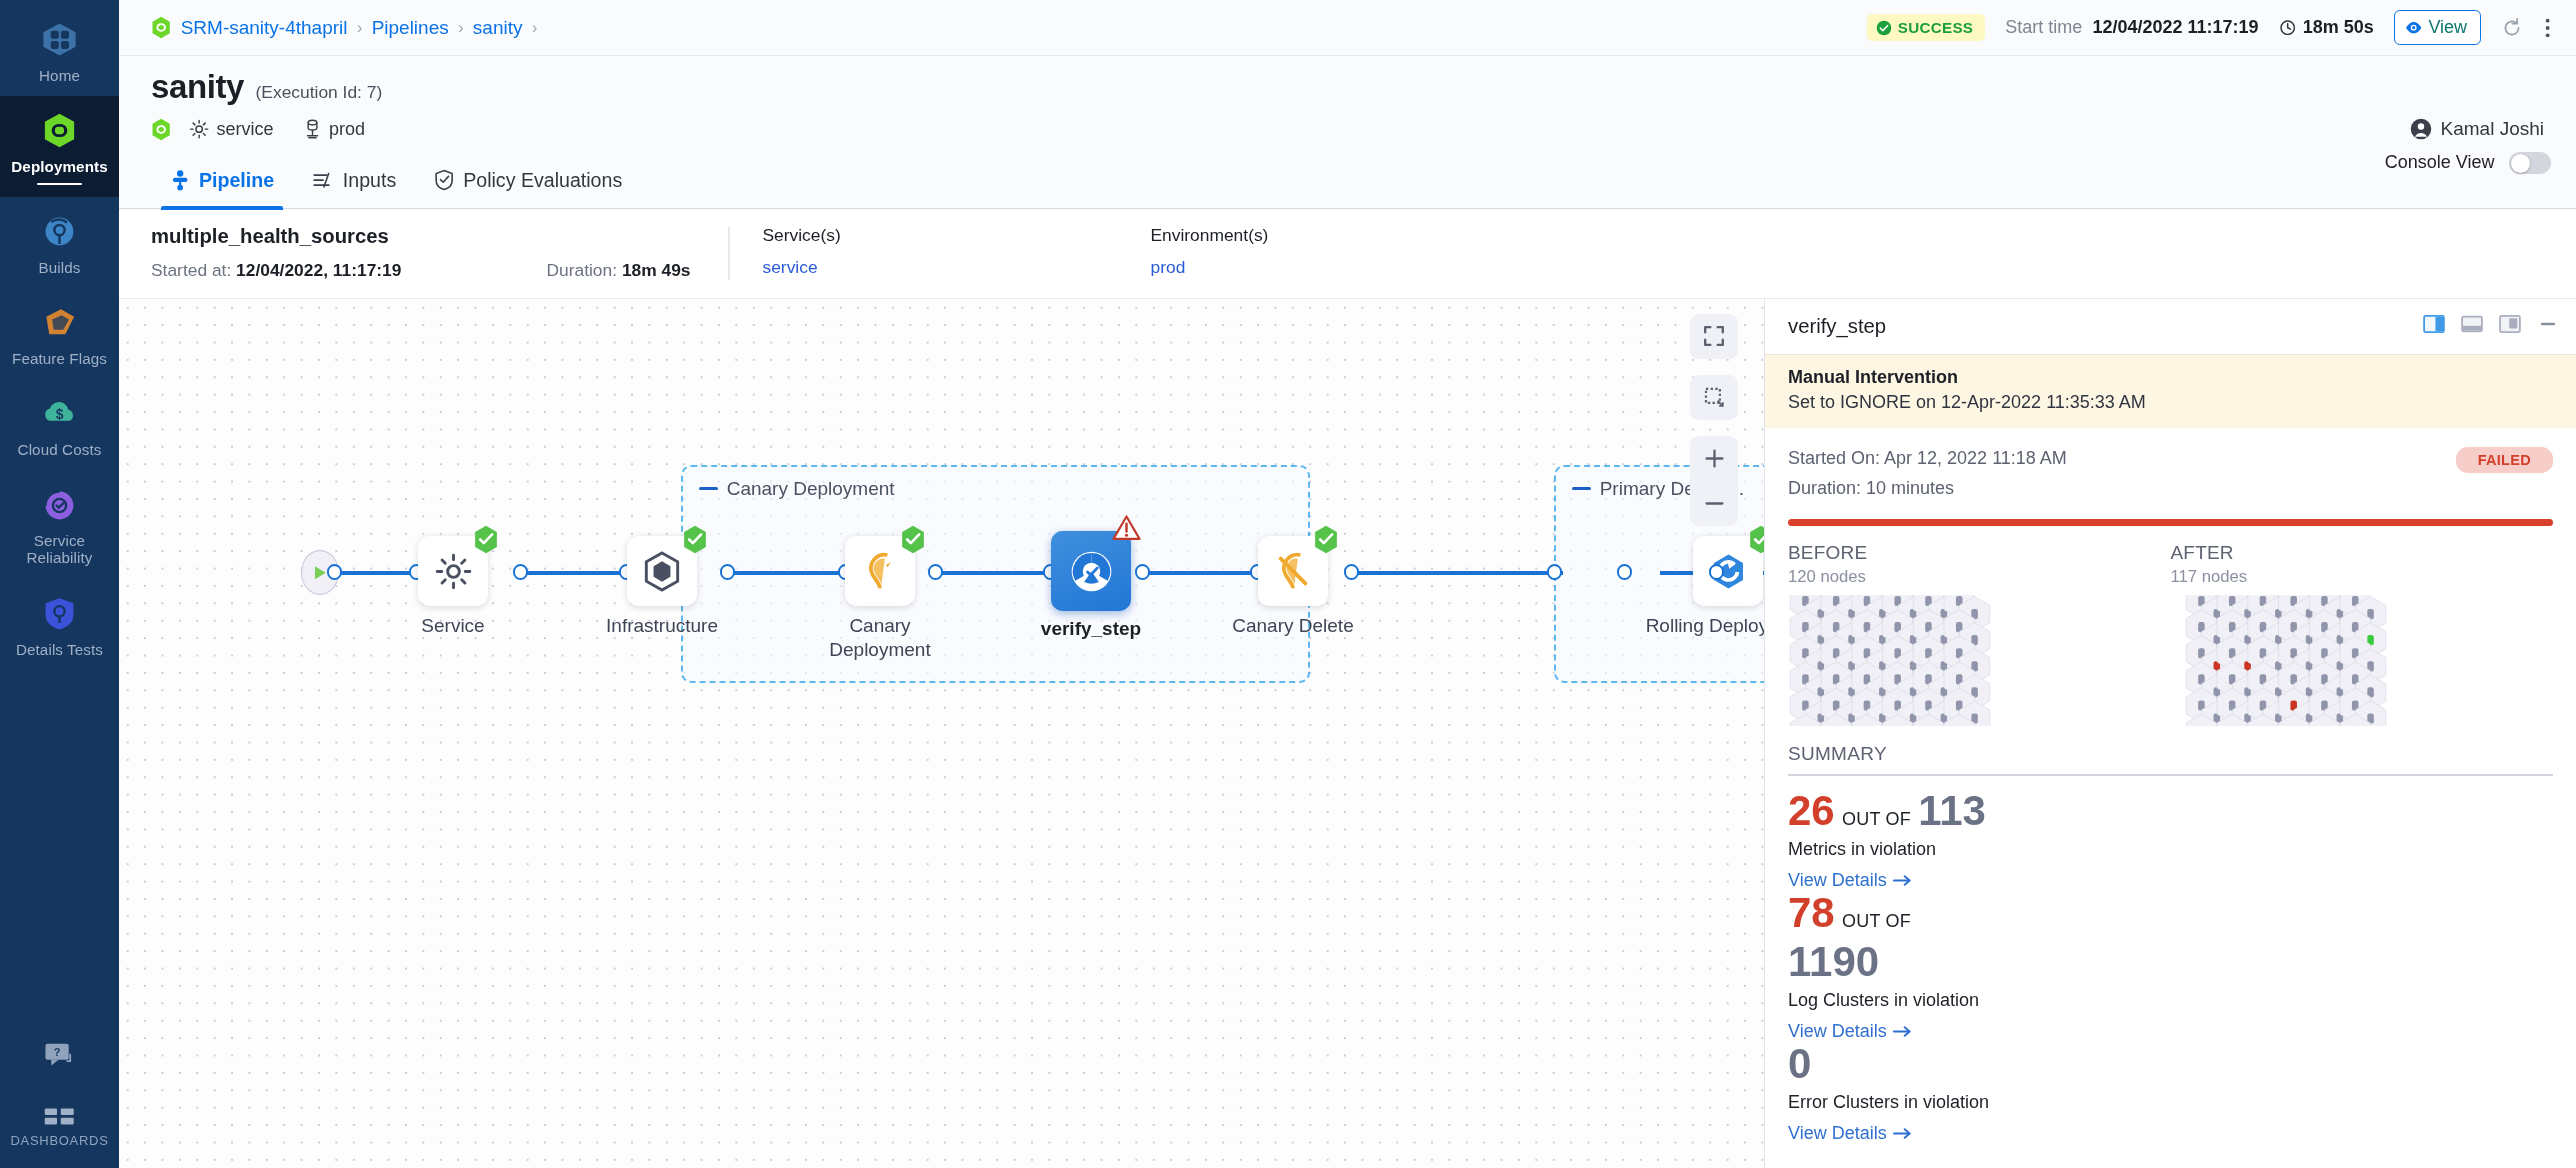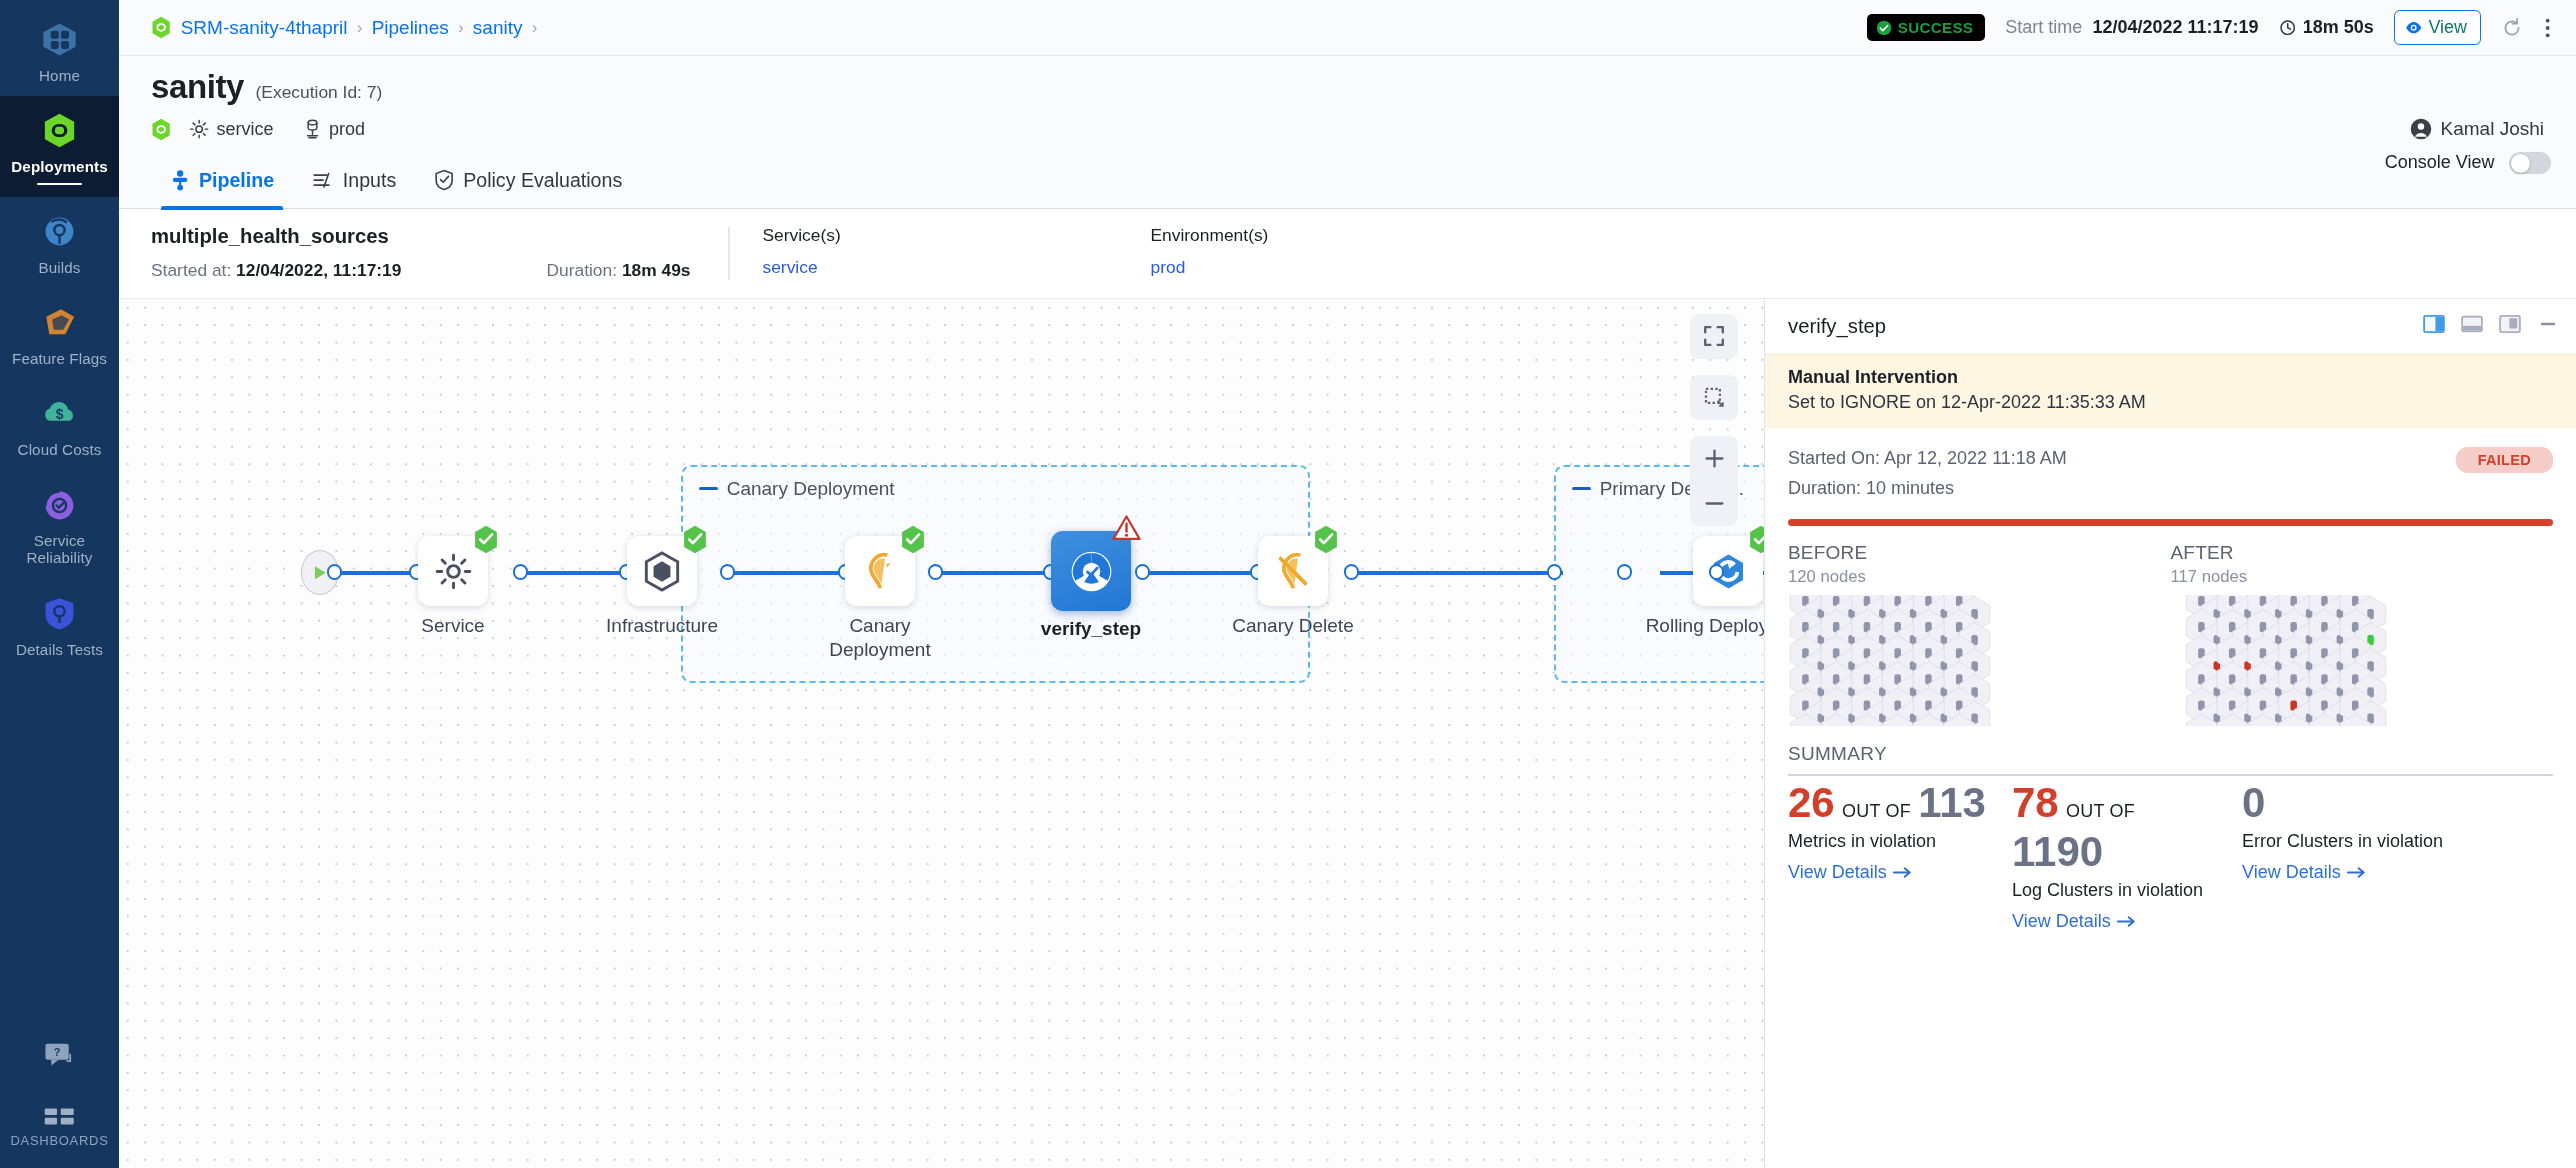--- a/index.html
+++ b/index.html
@@ -42,21 +42,21 @@
   
   .topbar {
     height: 56px; background: #fafbfc; border-bottom: 0.7px solid #e8e9ef;
     display: flex; align-items: center; padding: 0 25px 0 32px; gap: 10.2px;
   }
   .crumbs { display: flex; align-items: center; gap: 9.4px; font-size: 19px; }
   .crumb-link { color: #0a73e8; cursor: pointer; white-space: nowrap; }
   .crumb-sep { color: #9aa3ad; font-size: 16px; }
   .topbar-right { margin-left: auto; display: flex; align-items: center; gap: 20.3px; }
   .status-pill {
-    background: #000000; color: #1b9e3e; font-size: 15.2px; font-weight: 700;
+    background: #fef9c3; color: #1b9e3e; font-size: 15.2px; font-weight: 700;
     letter-spacing: 0.3px; padding: 5.1px 11.6px 5.1px 8.7px; border-radius: 5.1px;
     display: flex; align-items: center; gap: 5.8px;
   }
   .muted { color: #7d8592; }
   .strong-dark { color: #1c2026; font-weight: 700; }
   .kv { display: flex; align-items: center; gap: 10.2px; font-size: 18px; }
   .dur { display: flex; align-items: center; gap: 6.5px; font-size: 18px; color:#1c2026; font-weight:600;}
   .view-btn {
     border: 1.5px solid #0a73e8; color: #0f766e; background: #fff; border-radius: 5.8px;
     padding: 5.8px 13px 5.8px 9.4px; font-size: 18px; display: flex; align-items: center; gap: 6.5px;
@@ -182,21 +182,21 @@
   .ba-row { display: flex; padding: 16px 23px 0; }
   .ba-col { width: 396px; }
   .ba-h { font-size: 19px; color: #5c6270; letter-spacing: 0.2px; }
   .ba-n { font-size: 16.7px; color: #8b90a0; margin-top: 3.6px; }
   .hexwrap { padding: 7.3px 23px 0; display: flex; gap: 26px; }
   .hexgrid { position: relative; width: 370px; height: 131px; overflow: hidden; }
   .hexgrid svg { display:block; }
 
   .sumhead { margin: 17.4px 23px 0; font-size: 19px; color: #5c6270; letter-spacing:0.3px; }
   .sumrule { height: 2.2px; background: #d4d6dd; margin: 8.7px 23px 0; }
-  .sumrow { display: flex; padding: 6px 23px 0; align-items: flex-start; gap: 12px; flex-wrap: wrap; }
+  .sumrow { display: flex; padding: 14px 23px 0; align-items: flex-start; gap: 1px; flex-wrap: wrap; flex-direction: column; }
   .sumitem { width: 218px; }
   .sumline { display: flex; align-items: baseline; flex-wrap: wrap; gap: 7.3px; }
   .bignum { font-size: 42px; font-weight: 700; line-height: 1; }
   .bignum.red { color: #d2402b; }
   .bignum.grey { color: #6b7285; }
   .outof { font-size: 18px; color: #1c2026; letter-spacing:0.2px; }
   .sumdesc { font-size: 18px; color: #1c2026; margin-top: 5.8px; line-height: 1.3; }
   .vdetails { font-size: 18px; color: #2f6fd0; margin-top: 8.7px; cursor: pointer; display: inline-flex; gap: 5.8px; align-items:center;}
 </style>
 </head>

